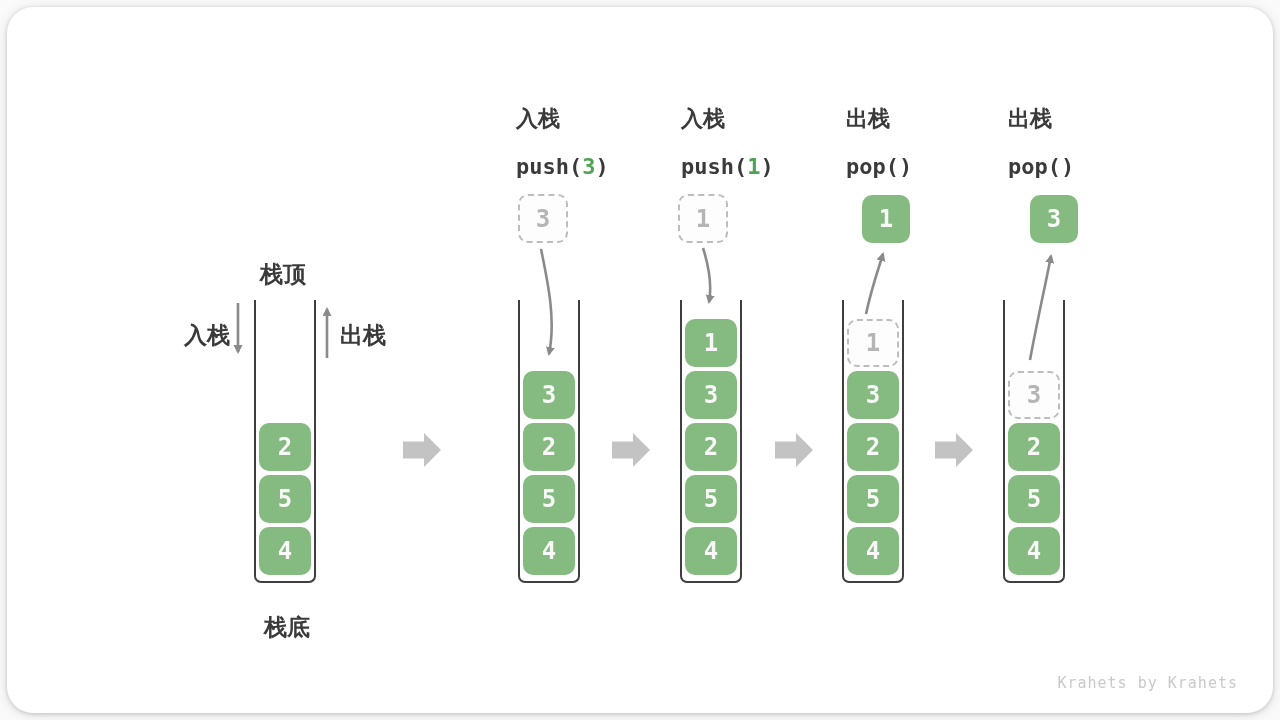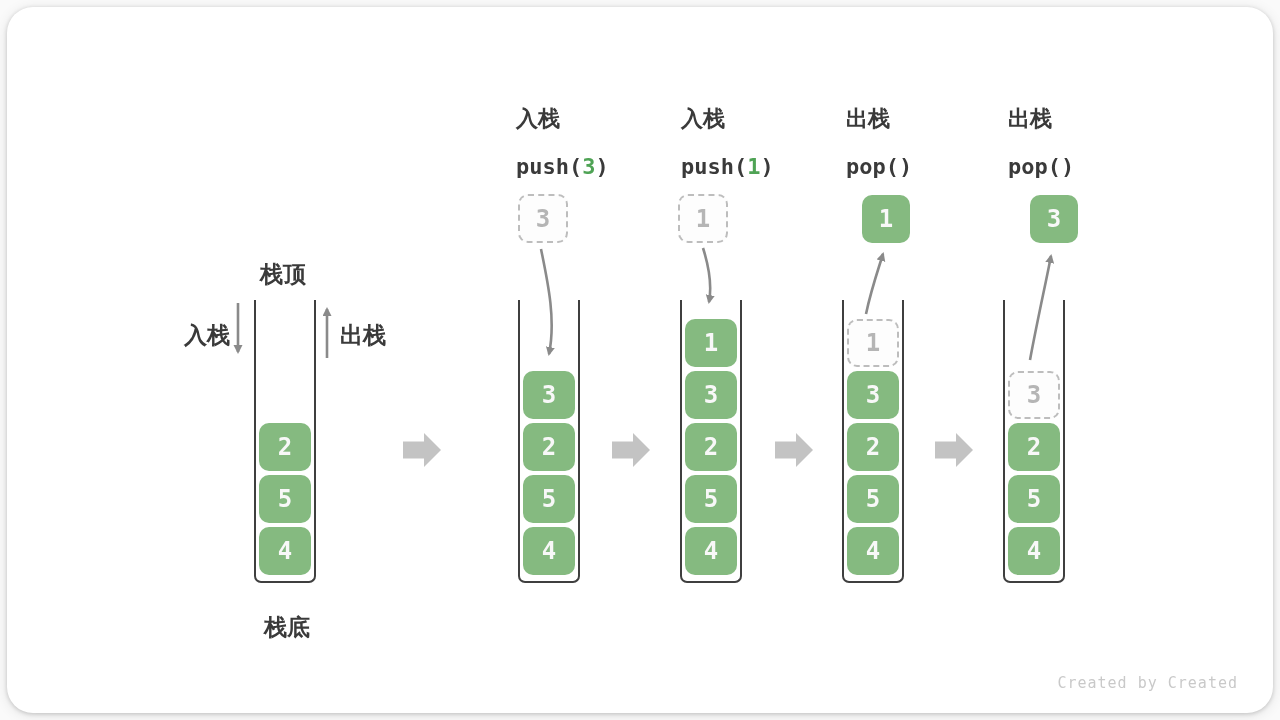--- a/index.html
+++ b/index.html
@@ -128,14 +128,14 @@
     <path d="M866,314 C871,290 878,270 883,254 " stroke="#8a8a8a" stroke-width="2.6" fill="none" marker-end="url(#ah)"></path>
 
     <path d="M1030,360 C1037,322 1046,282 1051,256" stroke="#8a8a8a" stroke-width="2.6" fill="none" marker-end="url(#ah)"></path>
 
     <polygon points="0,-8.5 21,-8.5 21,-17 38,0 21,17 21,8.5 0,8.5" transform="translate(403,450)" fill="#c3c3c3"></polygon>
     <polygon points="0,-8.5 21,-8.5 21,-17 38,0 21,17 21,8.5 0,8.5" transform="translate(612,450)" fill="#c3c3c3"></polygon>
     <polygon points="0,-8.5 21,-8.5 21,-17 38,0 21,17 21,8.5 0,8.5" transform="translate(775,450)" fill="#c3c3c3"></polygon>
     <polygon points="0,-8.5 21,-8.5 21,-17 38,0 21,17 21,8.5 0,8.5" transform="translate(935,450)" fill="#c3c3c3"></polygon>
   </svg>
 
-  <div class="watermark">Created by Created</div>
+  <div class="watermark">Krahets by Krahets</div>
 </div>
 
 </body></html>

